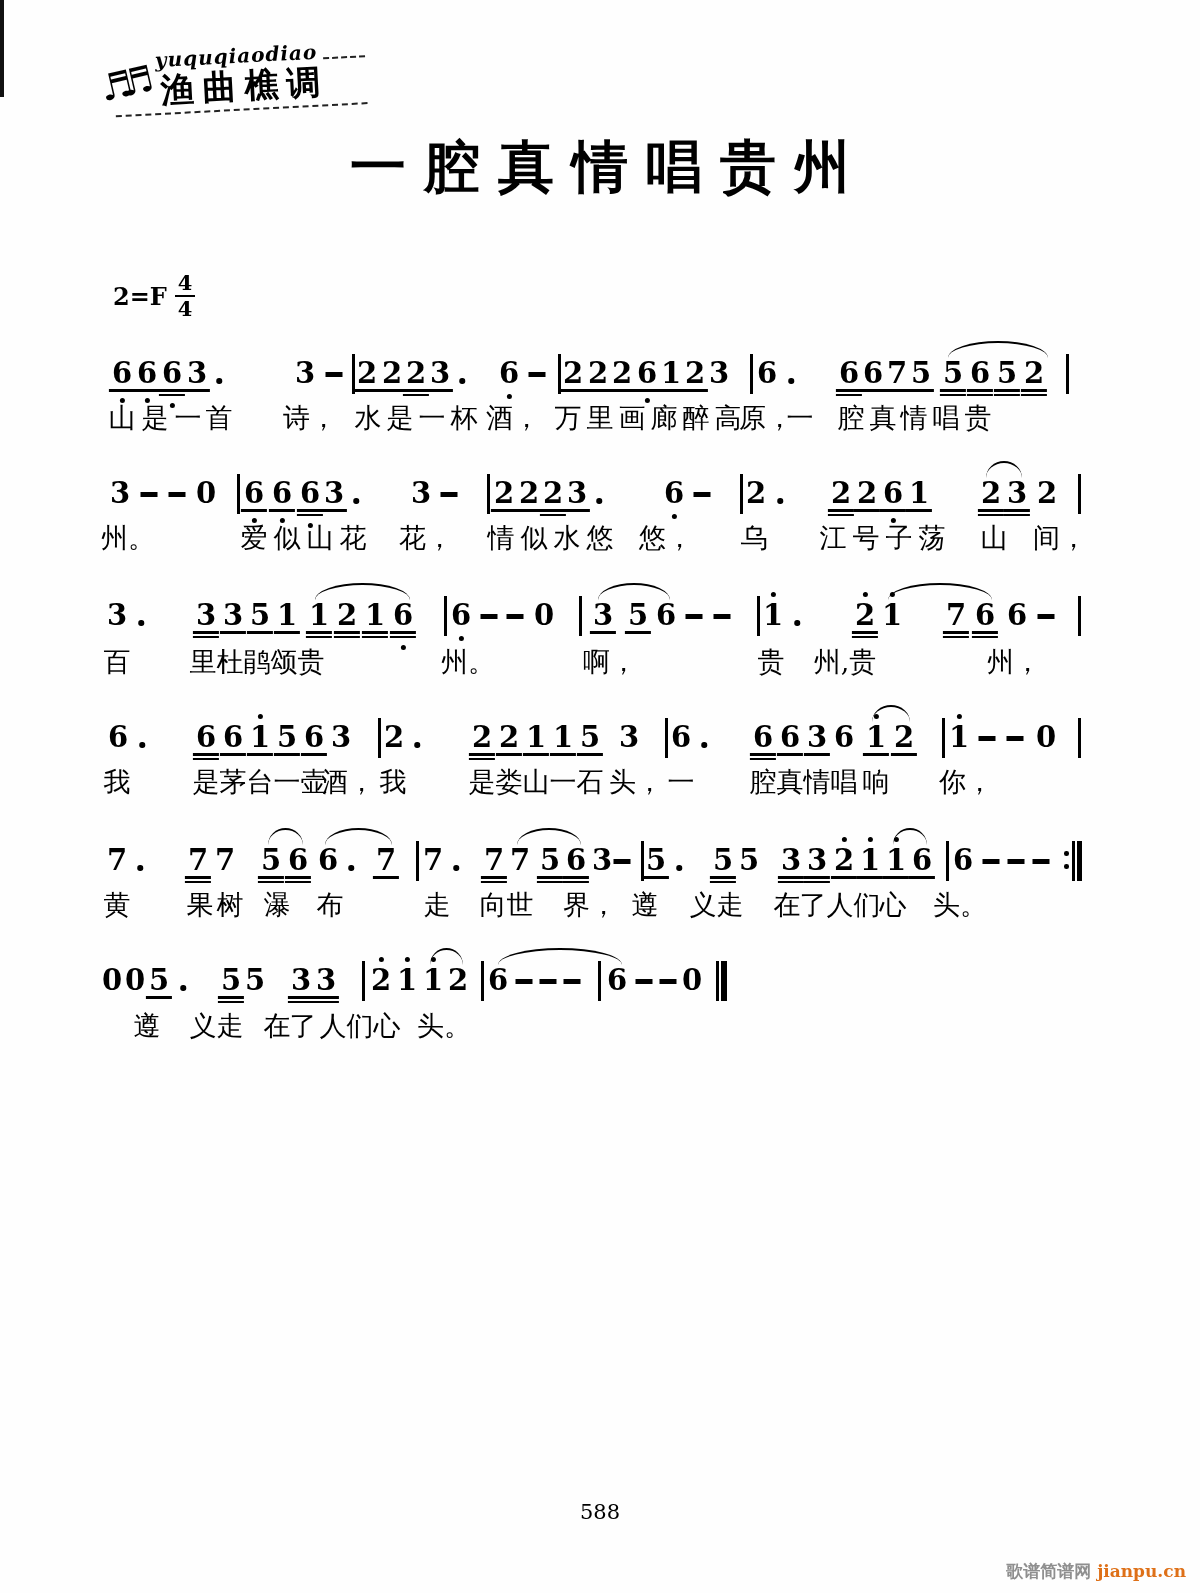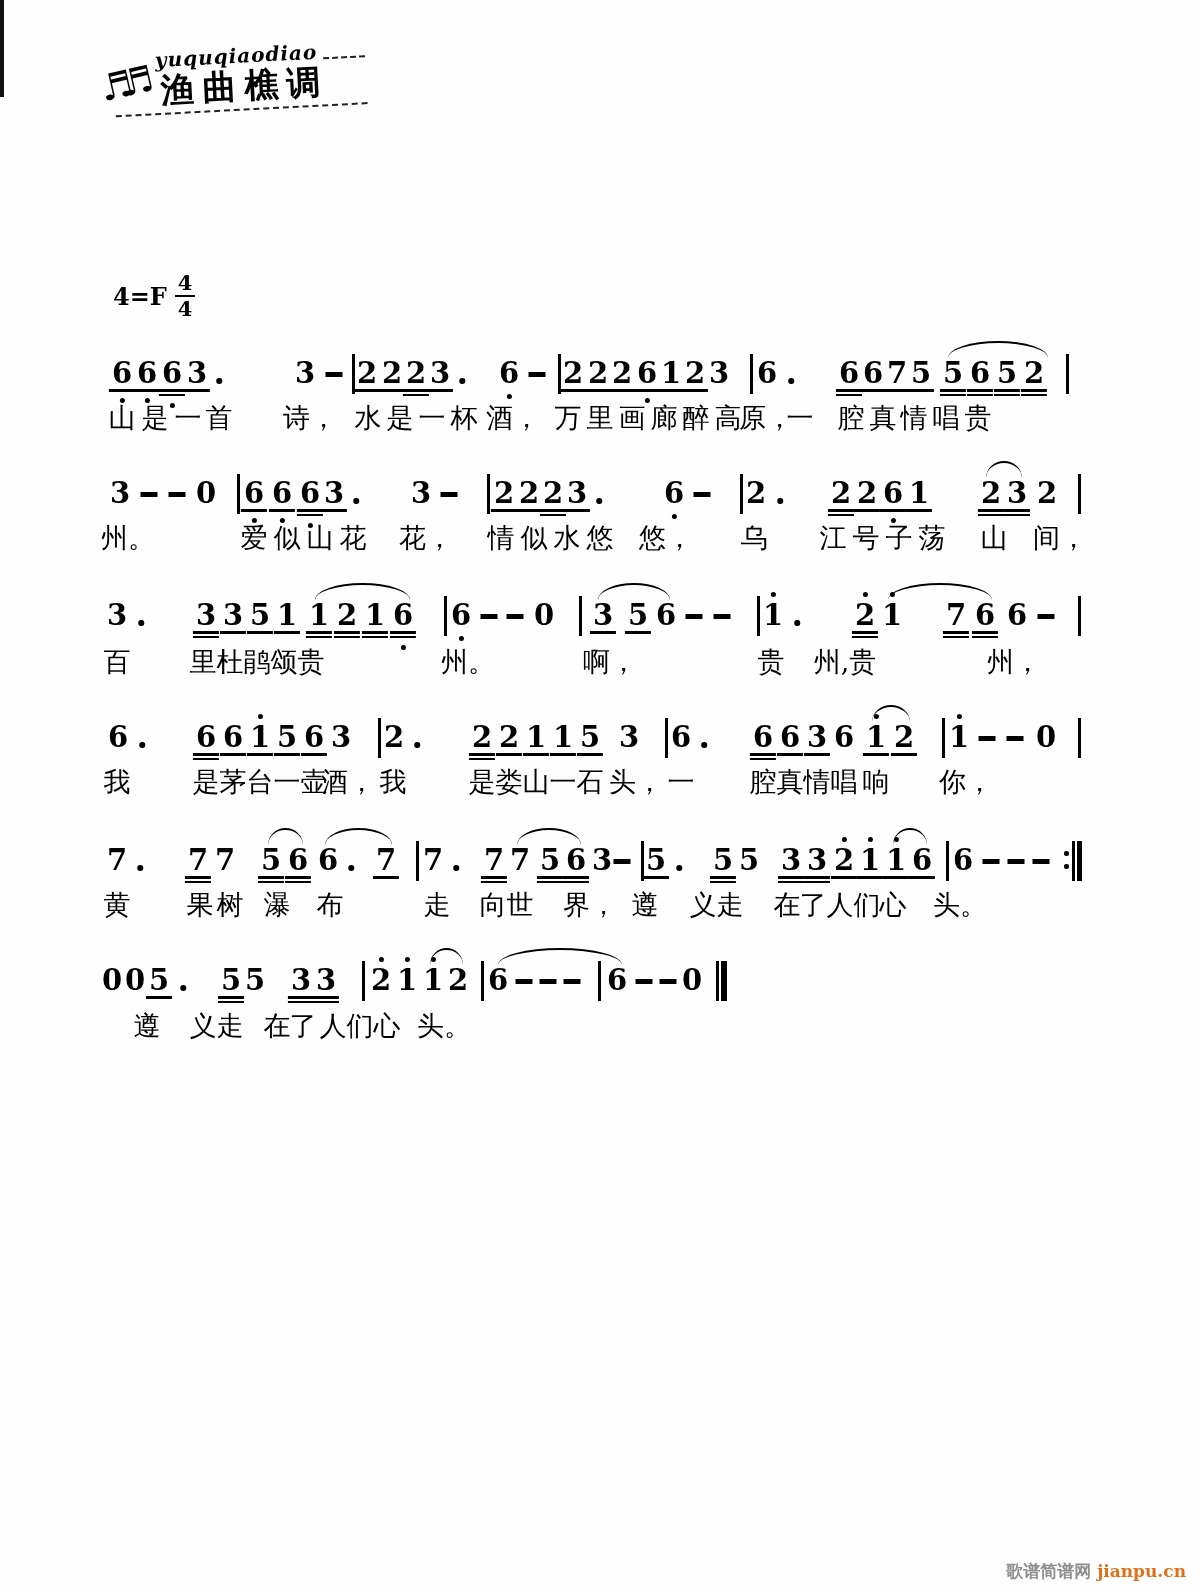--- a/index.html
+++ b/index.html
@@ -53,23 +53,24 @@
   <div class="logo">
     <span class="notes-icon">♬♬</span>
     <div class="row1">
       <span class="latin">yuquqiaodiao</span>
       <span class="dash-lead"></span>
     </div>
     <div class="cname">渔曲樵调</div>
     <div class="dash-under"></div>
   </div>
 
+  <div class="title">一腔真情唱贵州</div>
 
   <div class="keysig">
-    <span>4=F</span>
+    <span>2=F</span>
     <span class="timesig">
       <span class="top">4</span>
       <span class="bot">4</span>
     </span>
   </div>
 
 
   <div id="score">
       <div class="note" style="left: 122px; top: 358px;"><span>6</span><i class="uline" style="bottom: -2px;"></i><i class="odot" style="bottom: -13.5px;"></i></div>
       <div class="note" style="left: 147px; top: 358px;"><span>6</span><i class="uline" style="bottom: -2px;"></i><i class="odot" style="bottom: -13.5px;"></i></div>
@@ -374,17 +375,18 @@
       <div class="lyr" style="left: 203px; top: 1008px;">义</div>
       <div class="lyr" style="left: 230px; top: 1008px;">走</div>
       <div class="lyr" style="left: 277px; top: 1008px;">在</div>
       <div class="lyr" style="left: 303px; top: 1008px;">了</div>
       <div class="lyr" style="left: 333px; top: 1008px;">人</div>
       <div class="lyr" style="left: 360px; top: 1008px;">们</div>
       <div class="lyr" style="left: 387px; top: 1008px;">心</div>
       <div class="lyr" style="left: 444px; top: 1008px;">头。</div>
     </div>
 
+  <div class="pagenum">588</div>
 
   <div class="watermark">
     <span style="color: rgb(143, 143, 143);">歌谱简谱网 </span><span style="color: rgb(222, 112, 24);">jianpu.cn</span>
   </div>
 </div>
 
 </body></html>

